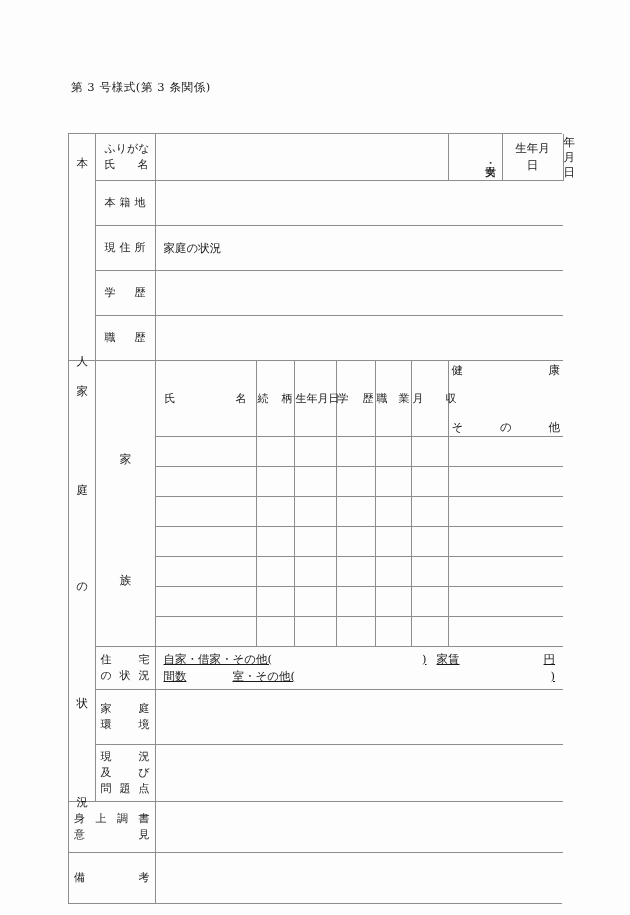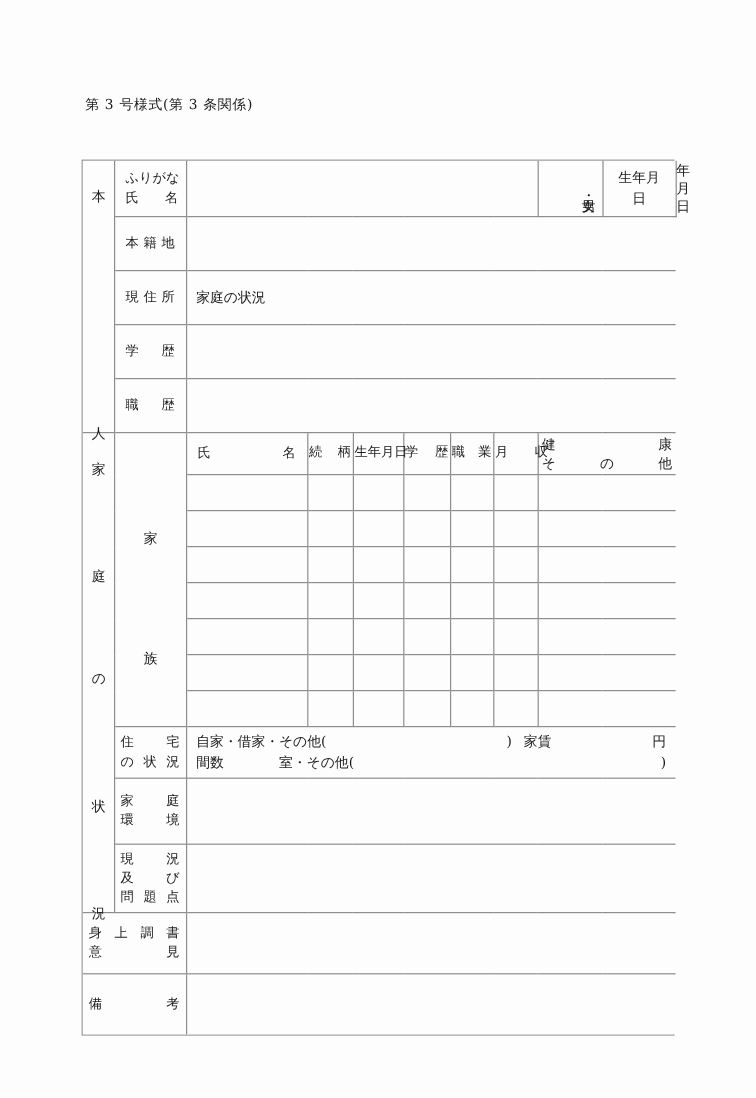--- a/index.html
+++ b/index.html
@@ -124,31 +124,33 @@
   }
   .housing {
     font-size: 11.5px;
     line-height: 1.5;
     padding: 3px 8px;
     position: relative;
   }
   .housing .row1, .housing .row2 {
     display: flex;
     white-space: nowrap;
+    text-decoration: underline;
   }
   .housing .sp-a { display: inline-block; width: 150px; }
   .housing .sp-b { display: inline-block; width: 10px; }
   .housing .grow { flex: 1; }
   .hdr-2line {
     display: flex;
     flex-direction: column;
     justify-content: center;
     height: 100%;
     padding: 1px 3px;
     box-sizing: border-box;
+    gap: 41px;
   }
   .hdr-2line > span {
     display: block;
     text-align: justify;
     text-align-last: justify;
     font-size: 11.5px;
     line-height: 1.4;
     white-space: nowrap;
   }
 </style>

